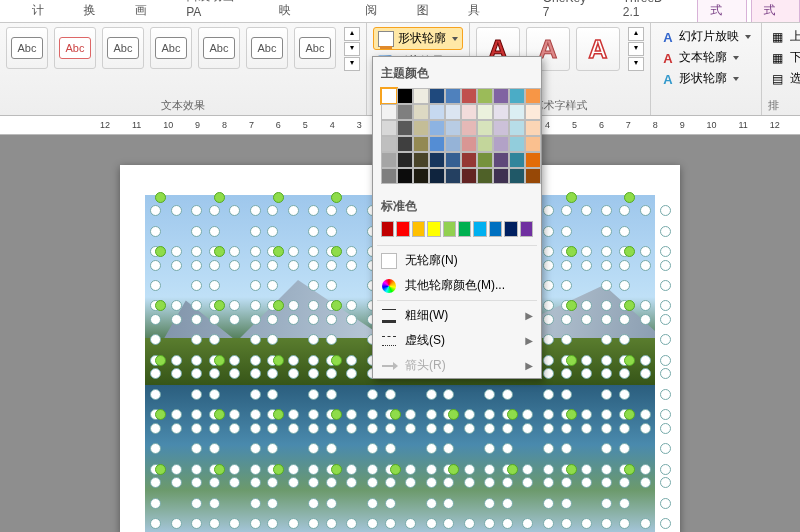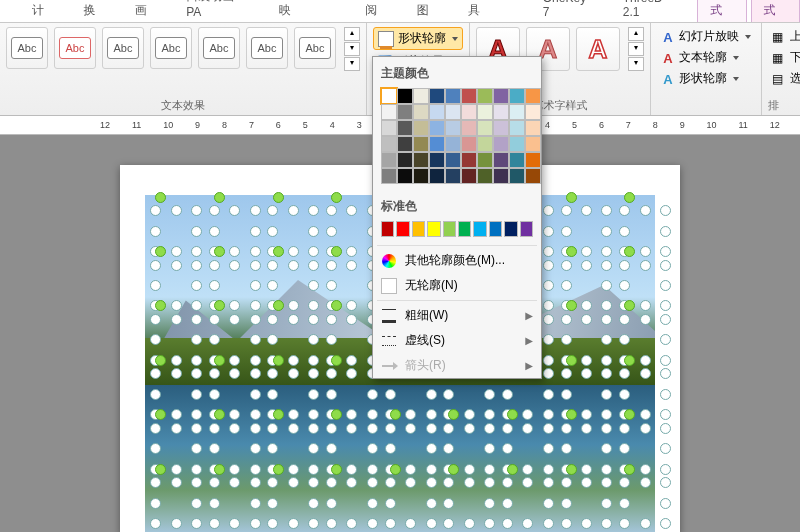--- a/index.html
+++ b/index.html
@@ -784,29 +784,29 @@
       <div class="sw" style="background: rgb(146, 208, 80);"></div>
       <div class="sw" style="background: rgb(0, 176, 80);"></div>
       <div class="sw" style="background: rgb(0, 176, 240);"></div>
       <div class="sw" style="background: rgb(0, 112, 192);"></div>
       <div class="sw" style="background: rgb(0, 32, 96);"></div>
       <div class="sw" style="background: rgb(112, 48, 160);"></div>
     </div>
   <div class="dd-sep"></div>
   <div class="dd-item">
     <span class="ic">
+        <span style="width:14px;height:14px;border:1px solid #bbb;background:#fff"></span>
+      </span>
+    <span>无轮廓(N)</span>
+  </div>
+  <div class="dd-item">
+    <span class="ic">
         <span style="width:14px;height:14px;border-radius:50%;background:conic-gradient(red,orange,yellow,lime,cyan,blue,magenta,red)"></span>
       </span>
     <span>其他轮廓颜色(M)...</span>
-  </div>
-  <div class="dd-item">
-    <span class="ic">
-        <span style="width:14px;height:14px;border:1px solid #bbb;background:#fff"></span>
-      </span>
-    <span>无轮廓(N)</span>
   </div>
   <div class="dd-sep"></div>
   <div class="dd-item">
     <span class="ic">
         <span style="width:14px;height:10px;border-top:1px solid #333;border-bottom:3px solid #333"></span>
       </span>
     <span>粗细(W)</span>
     <span class="dd-arrow">▶</span>
   </div>
   <div class="dd-item">

